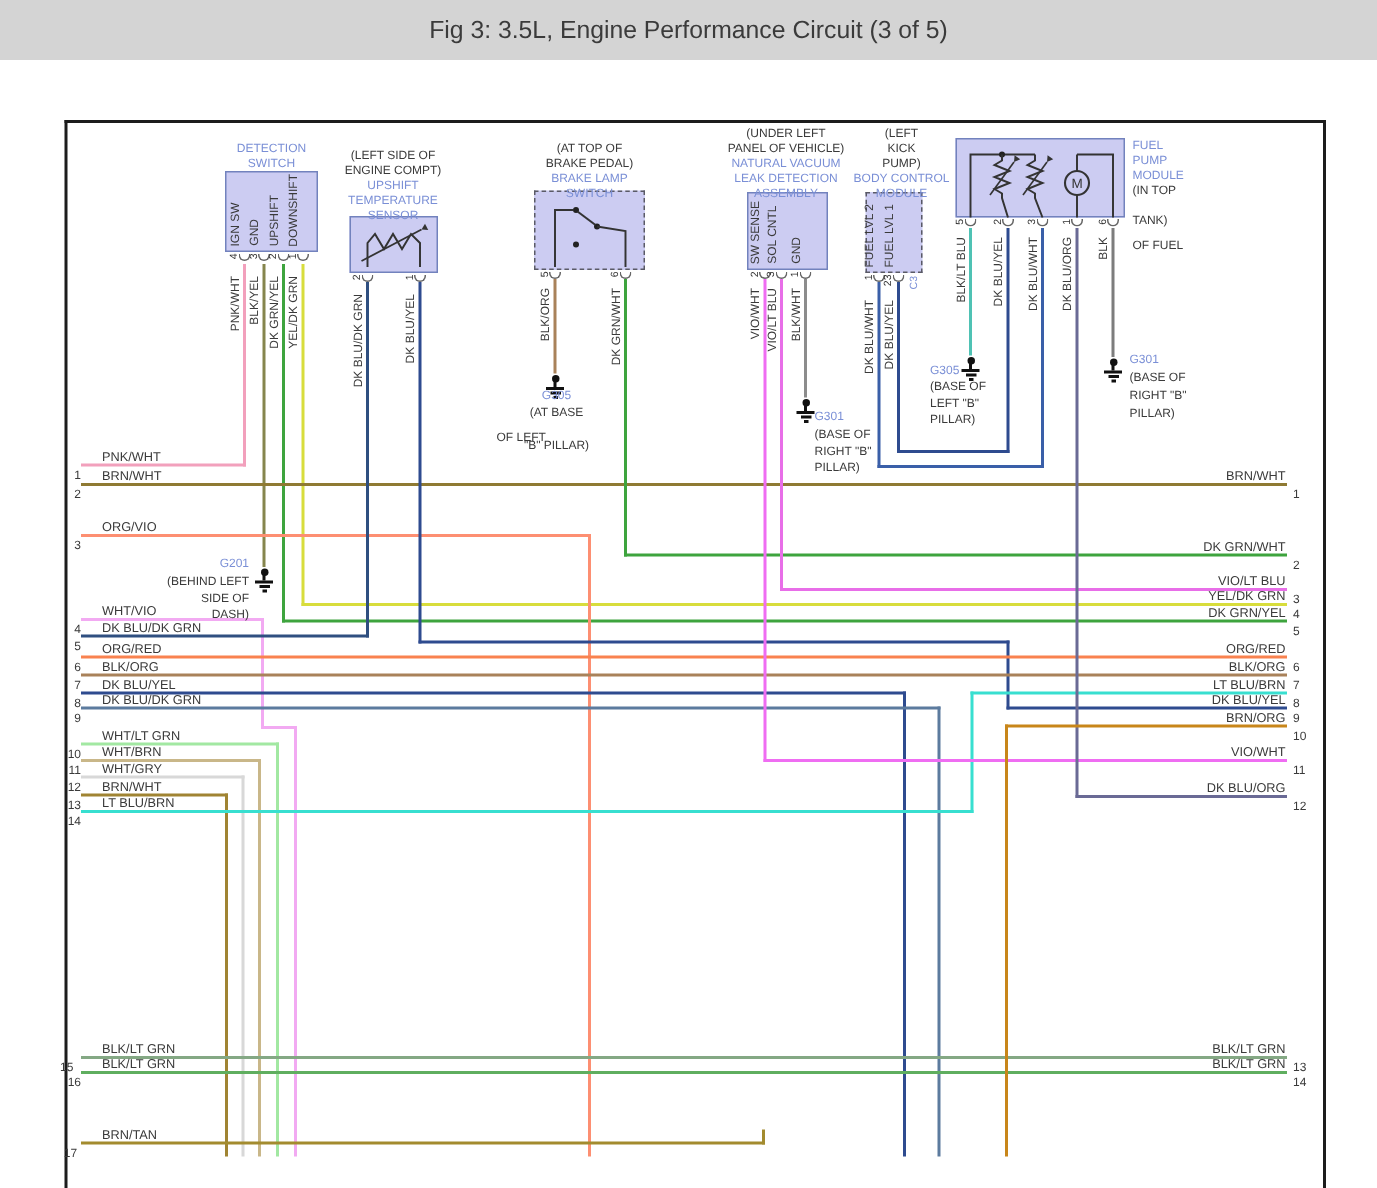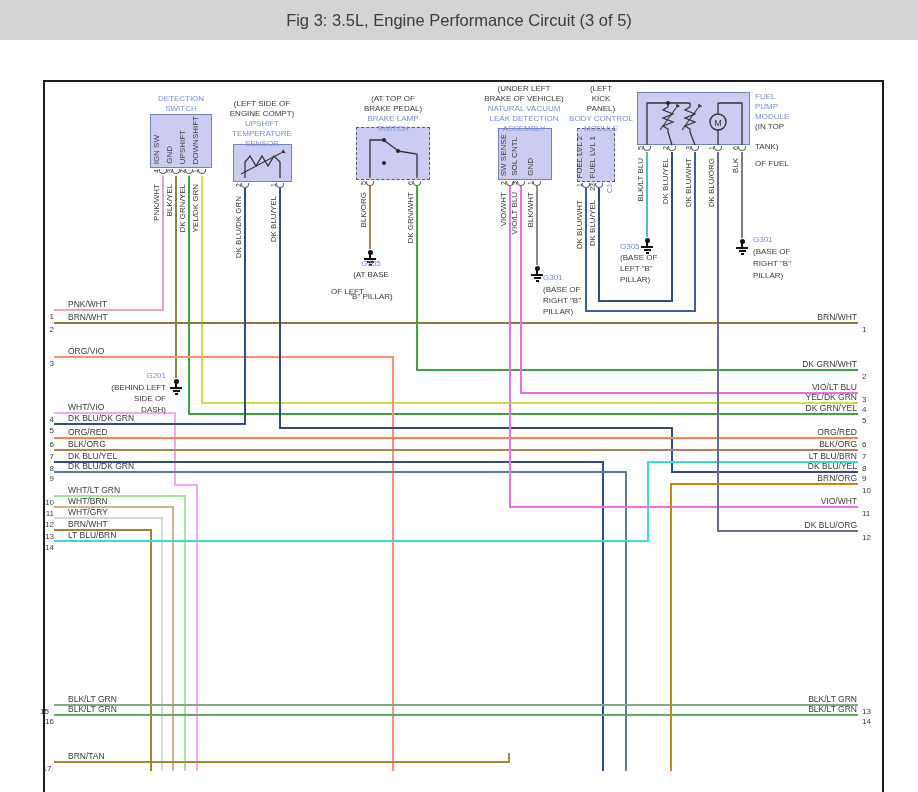--- a/index.html
+++ b/index.html
@@ -125,27 +125,27 @@
       <div class="lbl" style="top: 99px; color: rgb(58, 58, 58); left: 192px; width: 140px; text-align: center;">(LEFT SIDE OF</div>
       <div class="lbl" style="top: 109px; color: rgb(58, 58, 58); left: 192px; width: 140px; text-align: center;">ENGINE COMPT)</div>
       <div class="lbl" style="top: 119px; color: rgb(122, 143, 214); left: 192px; width: 140px; text-align: center;">UPSHIFT</div>
       <div class="lbl" style="top: 129px; color: rgb(122, 143, 214); left: 192px; width: 140px; text-align: center;">TEMPERATURE</div>
       <div class="lbl" style="top: 139px; color: rgb(122, 143, 214); left: 192px; width: 140px; text-align: center;">SENSOR</div>
       <div class="lbl" style="top: 94px; color: rgb(58, 58, 58); left: 323px; width: 140px; text-align: center;">(AT TOP OF</div>
       <div class="lbl" style="top: 104px; color: rgb(58, 58, 58); left: 323px; width: 140px; text-align: center;">BRAKE PEDAL)</div>
       <div class="lbl" style="top: 114px; color: rgb(122, 143, 214); left: 323px; width: 140px; text-align: center;">BRAKE LAMP</div>
       <div class="lbl" style="top: 124px; color: rgb(122, 143, 214); left: 323px; width: 140px; text-align: center;">SWITCH</div>
       <div class="lbl" style="top: 84px; color: rgb(58, 58, 58); left: 454px; width: 140px; text-align: center;">(UNDER LEFT</div>
-      <div class="lbl" style="top: 94px; color: rgb(58, 58, 58); left: 454px; width: 140px; text-align: center;">BRAKE OF VEHICLE)</div>
+      <div class="lbl" style="top: 94px; color: rgb(58, 58, 58); left: 454px; width: 140px; text-align: center;">PANEL OF VEHICLE)</div>
       <div class="lbl" style="top: 104px; color: rgb(122, 143, 214); left: 454px; width: 140px; text-align: center;">NATURAL VACUUM</div>
       <div class="lbl" style="top: 114px; color: rgb(122, 143, 214); left: 454px; width: 140px; text-align: center;">LEAK DETECTION</div>
       <div class="lbl" style="top: 124px; color: rgb(122, 143, 214); left: 454px; width: 140px; text-align: center;">ASSEMBLY</div>
       <div class="lbl" style="top: 84px; color: rgb(58, 58, 58); left: 531px; width: 140px; text-align: center;">(LEFT</div>
       <div class="lbl" style="top: 94px; color: rgb(58, 58, 58); left: 531px; width: 140px; text-align: center;">KICK</div>
-      <div class="lbl" style="top: 104px; color: rgb(58, 58, 58); left: 531px; width: 140px; text-align: center;">PANEL)</div>
+      <div class="lbl" style="top: 104px; color: rgb(58, 58, 58); left: 531px; width: 140px; text-align: center;">PUMP)</div>
       <div class="lbl" style="top: 114px; color: rgb(122, 143, 214); left: 531px; width: 140px; text-align: center;">BODY CONTROL</div>
       <div class="lbl" style="top: 124px; color: rgb(122, 143, 214); left: 531px; width: 140px; text-align: center;">MODULE</div>
       <div class="lbl" style="top: 92px; color: rgb(122, 143, 214); left: 755px;">FUEL</div>
       <div class="lbl" style="top: 102px; color: rgb(122, 143, 214); left: 755px;">PUMP</div>
       <div class="lbl" style="top: 112px; color: rgb(122, 143, 214); left: 755px;">MODULE</div>
       <div class="lbl" style="top: 122px; color: rgb(58, 58, 58); left: 755px;">(IN TOP</div>
       <div class="lbl" style="top: 132px; color: rgb(58, 58, 58); left: 755px; margin-top: 27px;">OF FUEL</div>
       <div class="lbl" style="top: 142px; color: rgb(58, 58, 58); left: 755px;">TANK)</div>
       <div class="vl" style="left: 152px; bottom: 628px;">IGN SW</div>
       <div class="vl" style="left: 165px; bottom: 628px;">GND</div>

